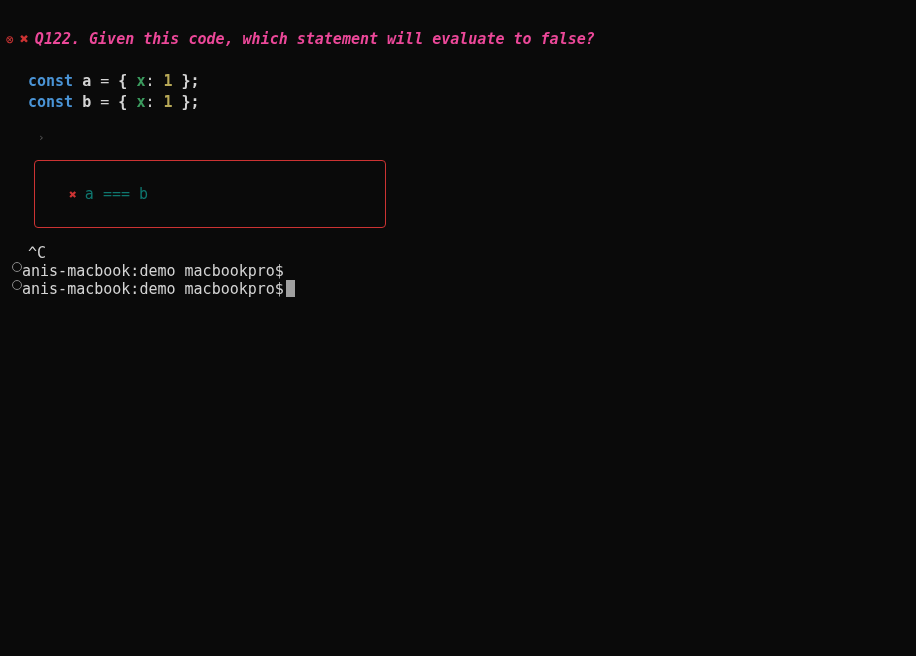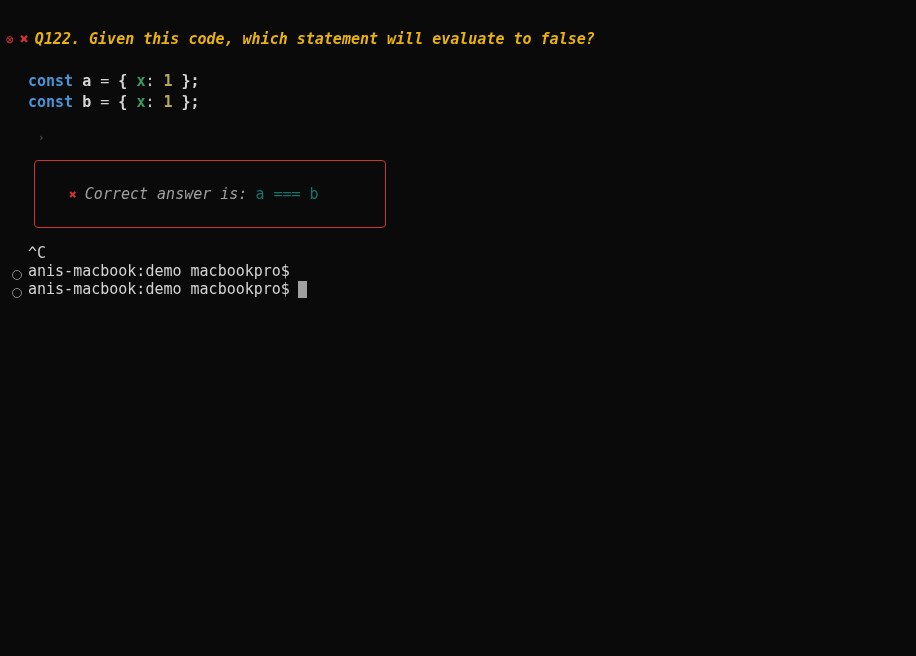--- a/index.html
+++ b/index.html
@@ -25,21 +25,21 @@
     }
     .error-icon {
       color: #cc3333;
       font-size: 13px;
     }
     .x-red {
       color: #cc3333;
       font-weight: bold;
     }
     .question-text {
-      color: #eab308;
+      color: #ec4899;
       font-style: italic;
       font-weight: bold;
     }
     .code-block {
       margin-top: 23px;
       margin-left: 22px;
       line-height: 1.4;
     }
     .kw-const {
       color: #4a94d6;
@@ -107,22 +107,21 @@
     .correct-answer {
       color: #0f766e;
     }
     .ctrl-c {
       margin-top: 16px;
       margin-left: 22px;
       color: #d4d4d4;
     }
     .prompt-line {
       display: flex;
-      align-items: flex-end;
-      gap: 6px;
+      align-items: flex-start;
       margin-left: 6px;
     }
     .circle-icon {
       width: 10px;
       height: 10px;
       border: 1.5px solid #888;
       border-radius: 50%;
       display: inline-block;
       flex-shrink: 0;
     }
@@ -168,21 +167,20 @@
   </div>
 </div>
 
 <div class="answer-line">
   <span class="chevron">›</span>
 </div>
 
 <div class="correct-box">
   <div class="correct-inner">
     <span class="x-small">✖</span>
-    <span class="correct-label">Correct answer is:</span>
     <span class="correct-answer">a === b</span>
   </div>
 </div>
 
 <div class="ctrl-c">^C</div>
 
 <div class="prompt-line">
   <span class="circle-icon"></span>
   <span class="prompt-text">anis-macbook:demo macbookpro$</span>
 </div>

